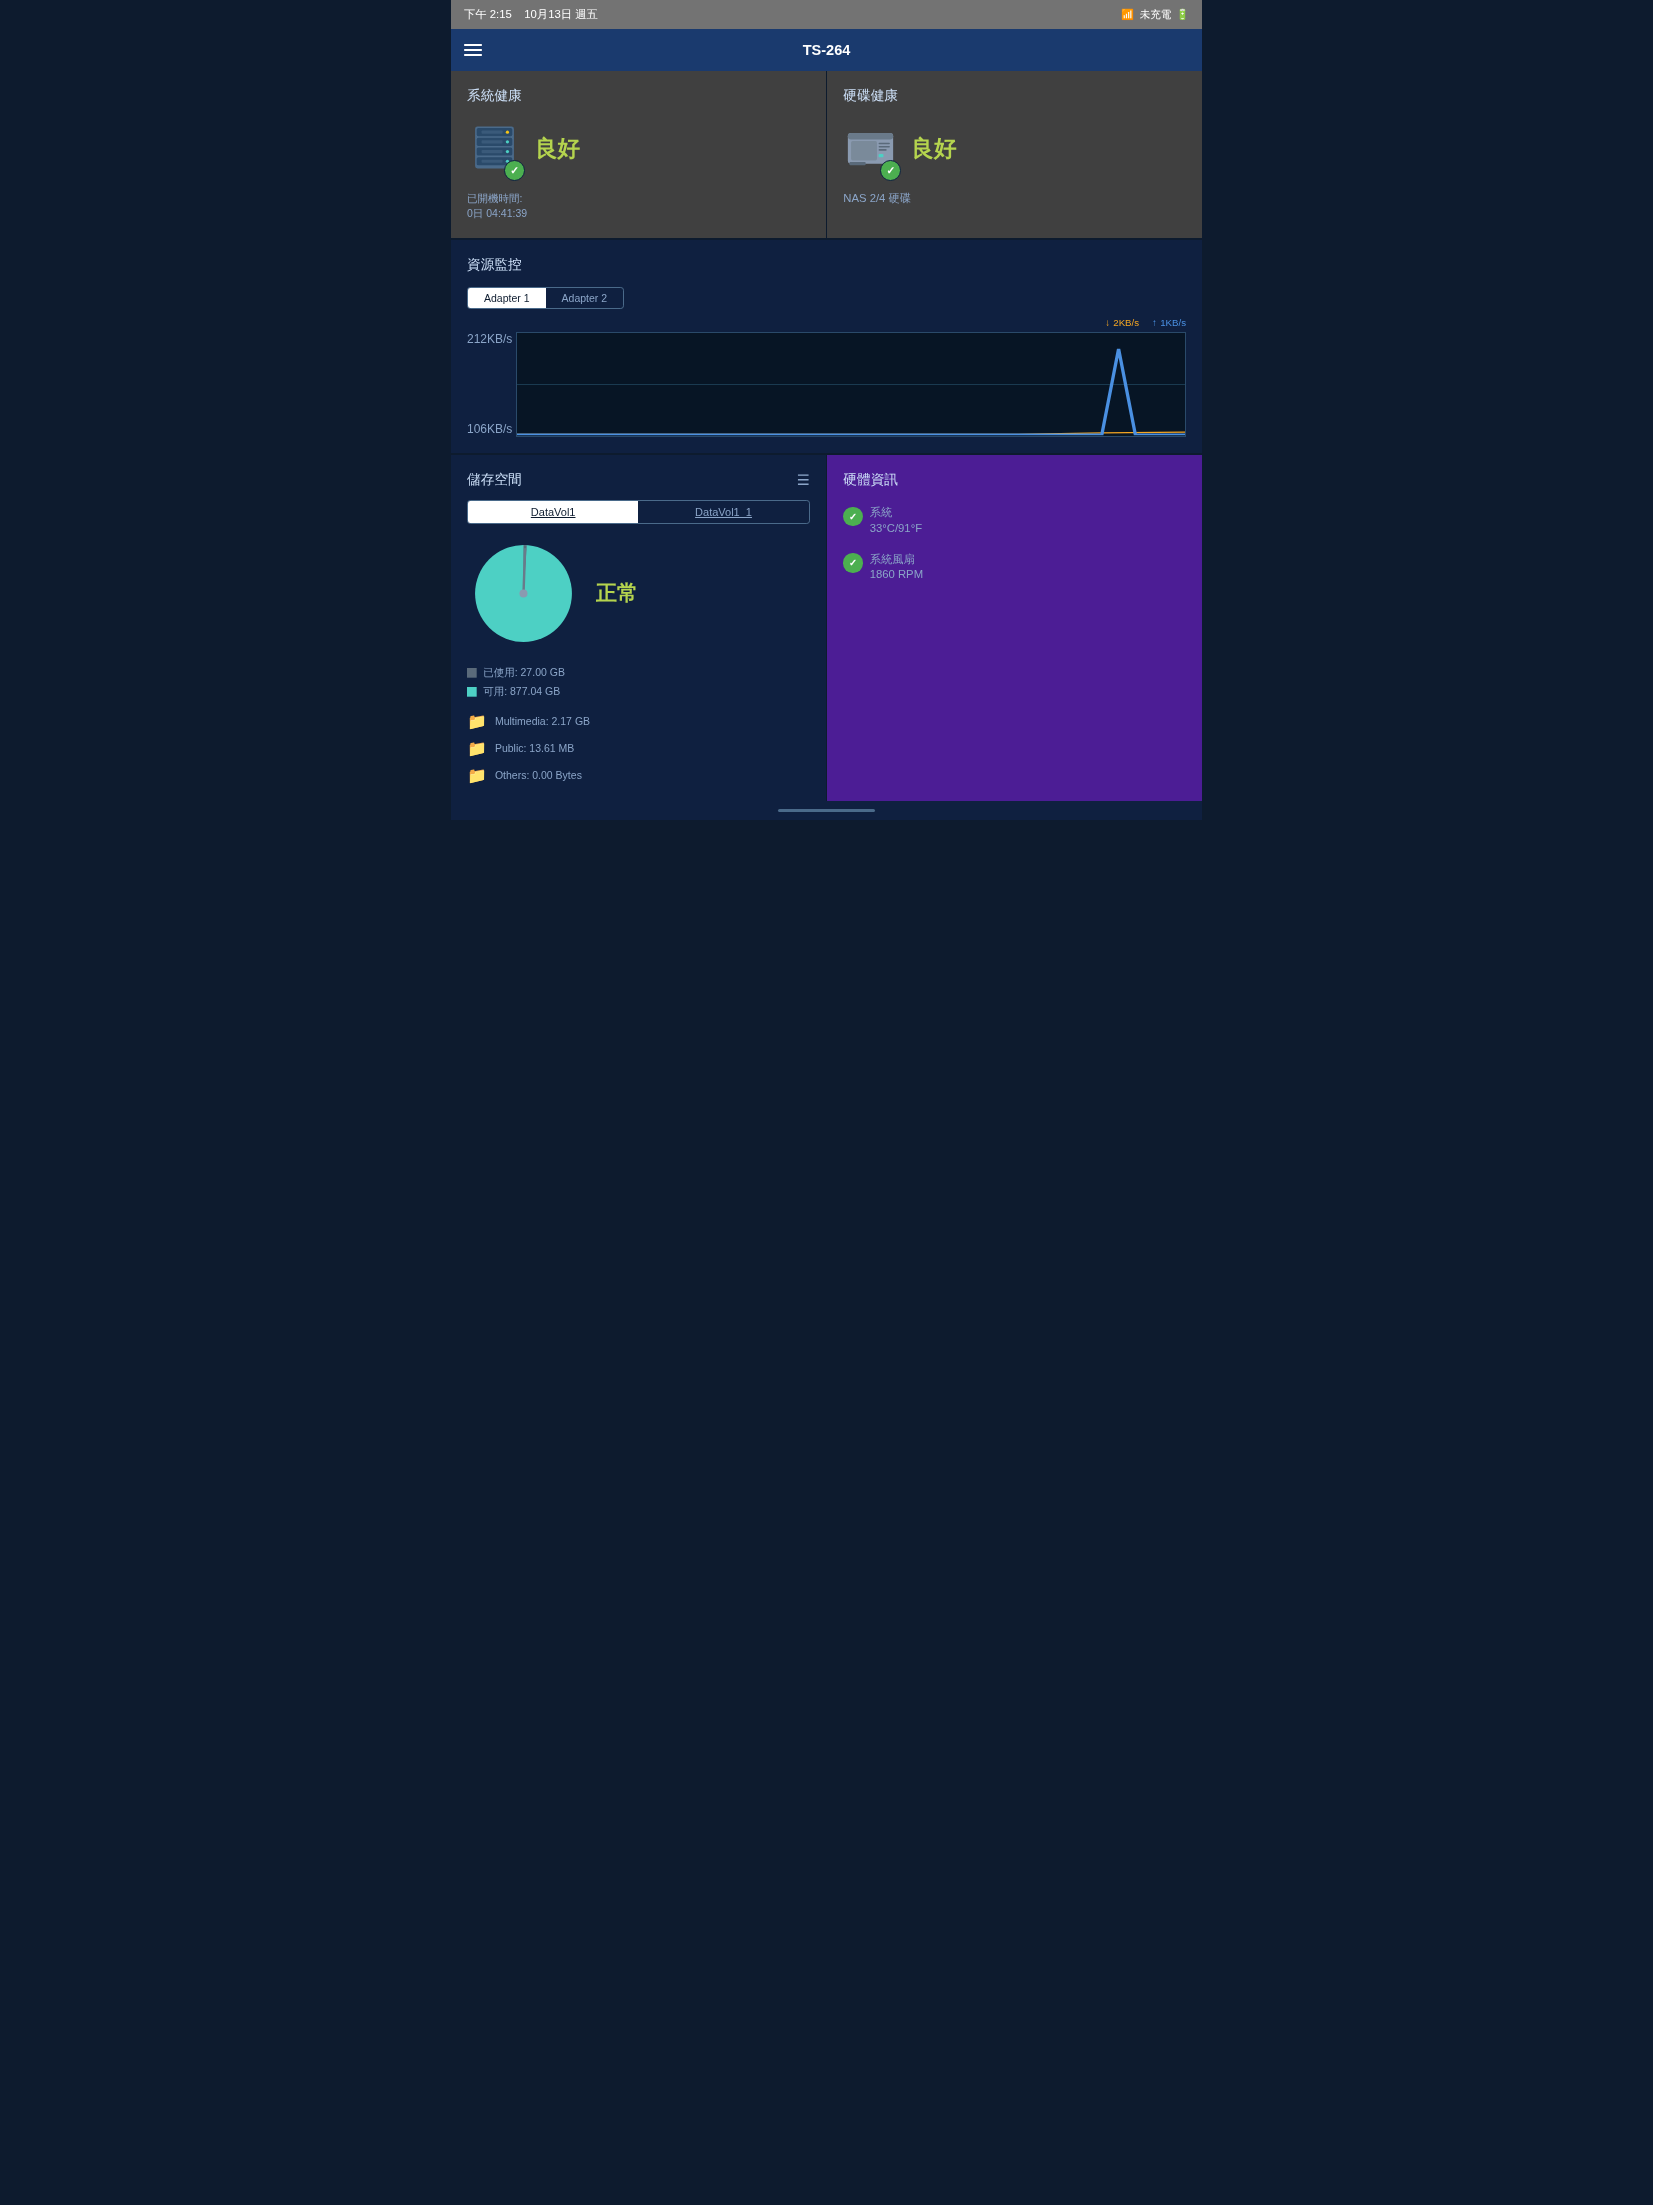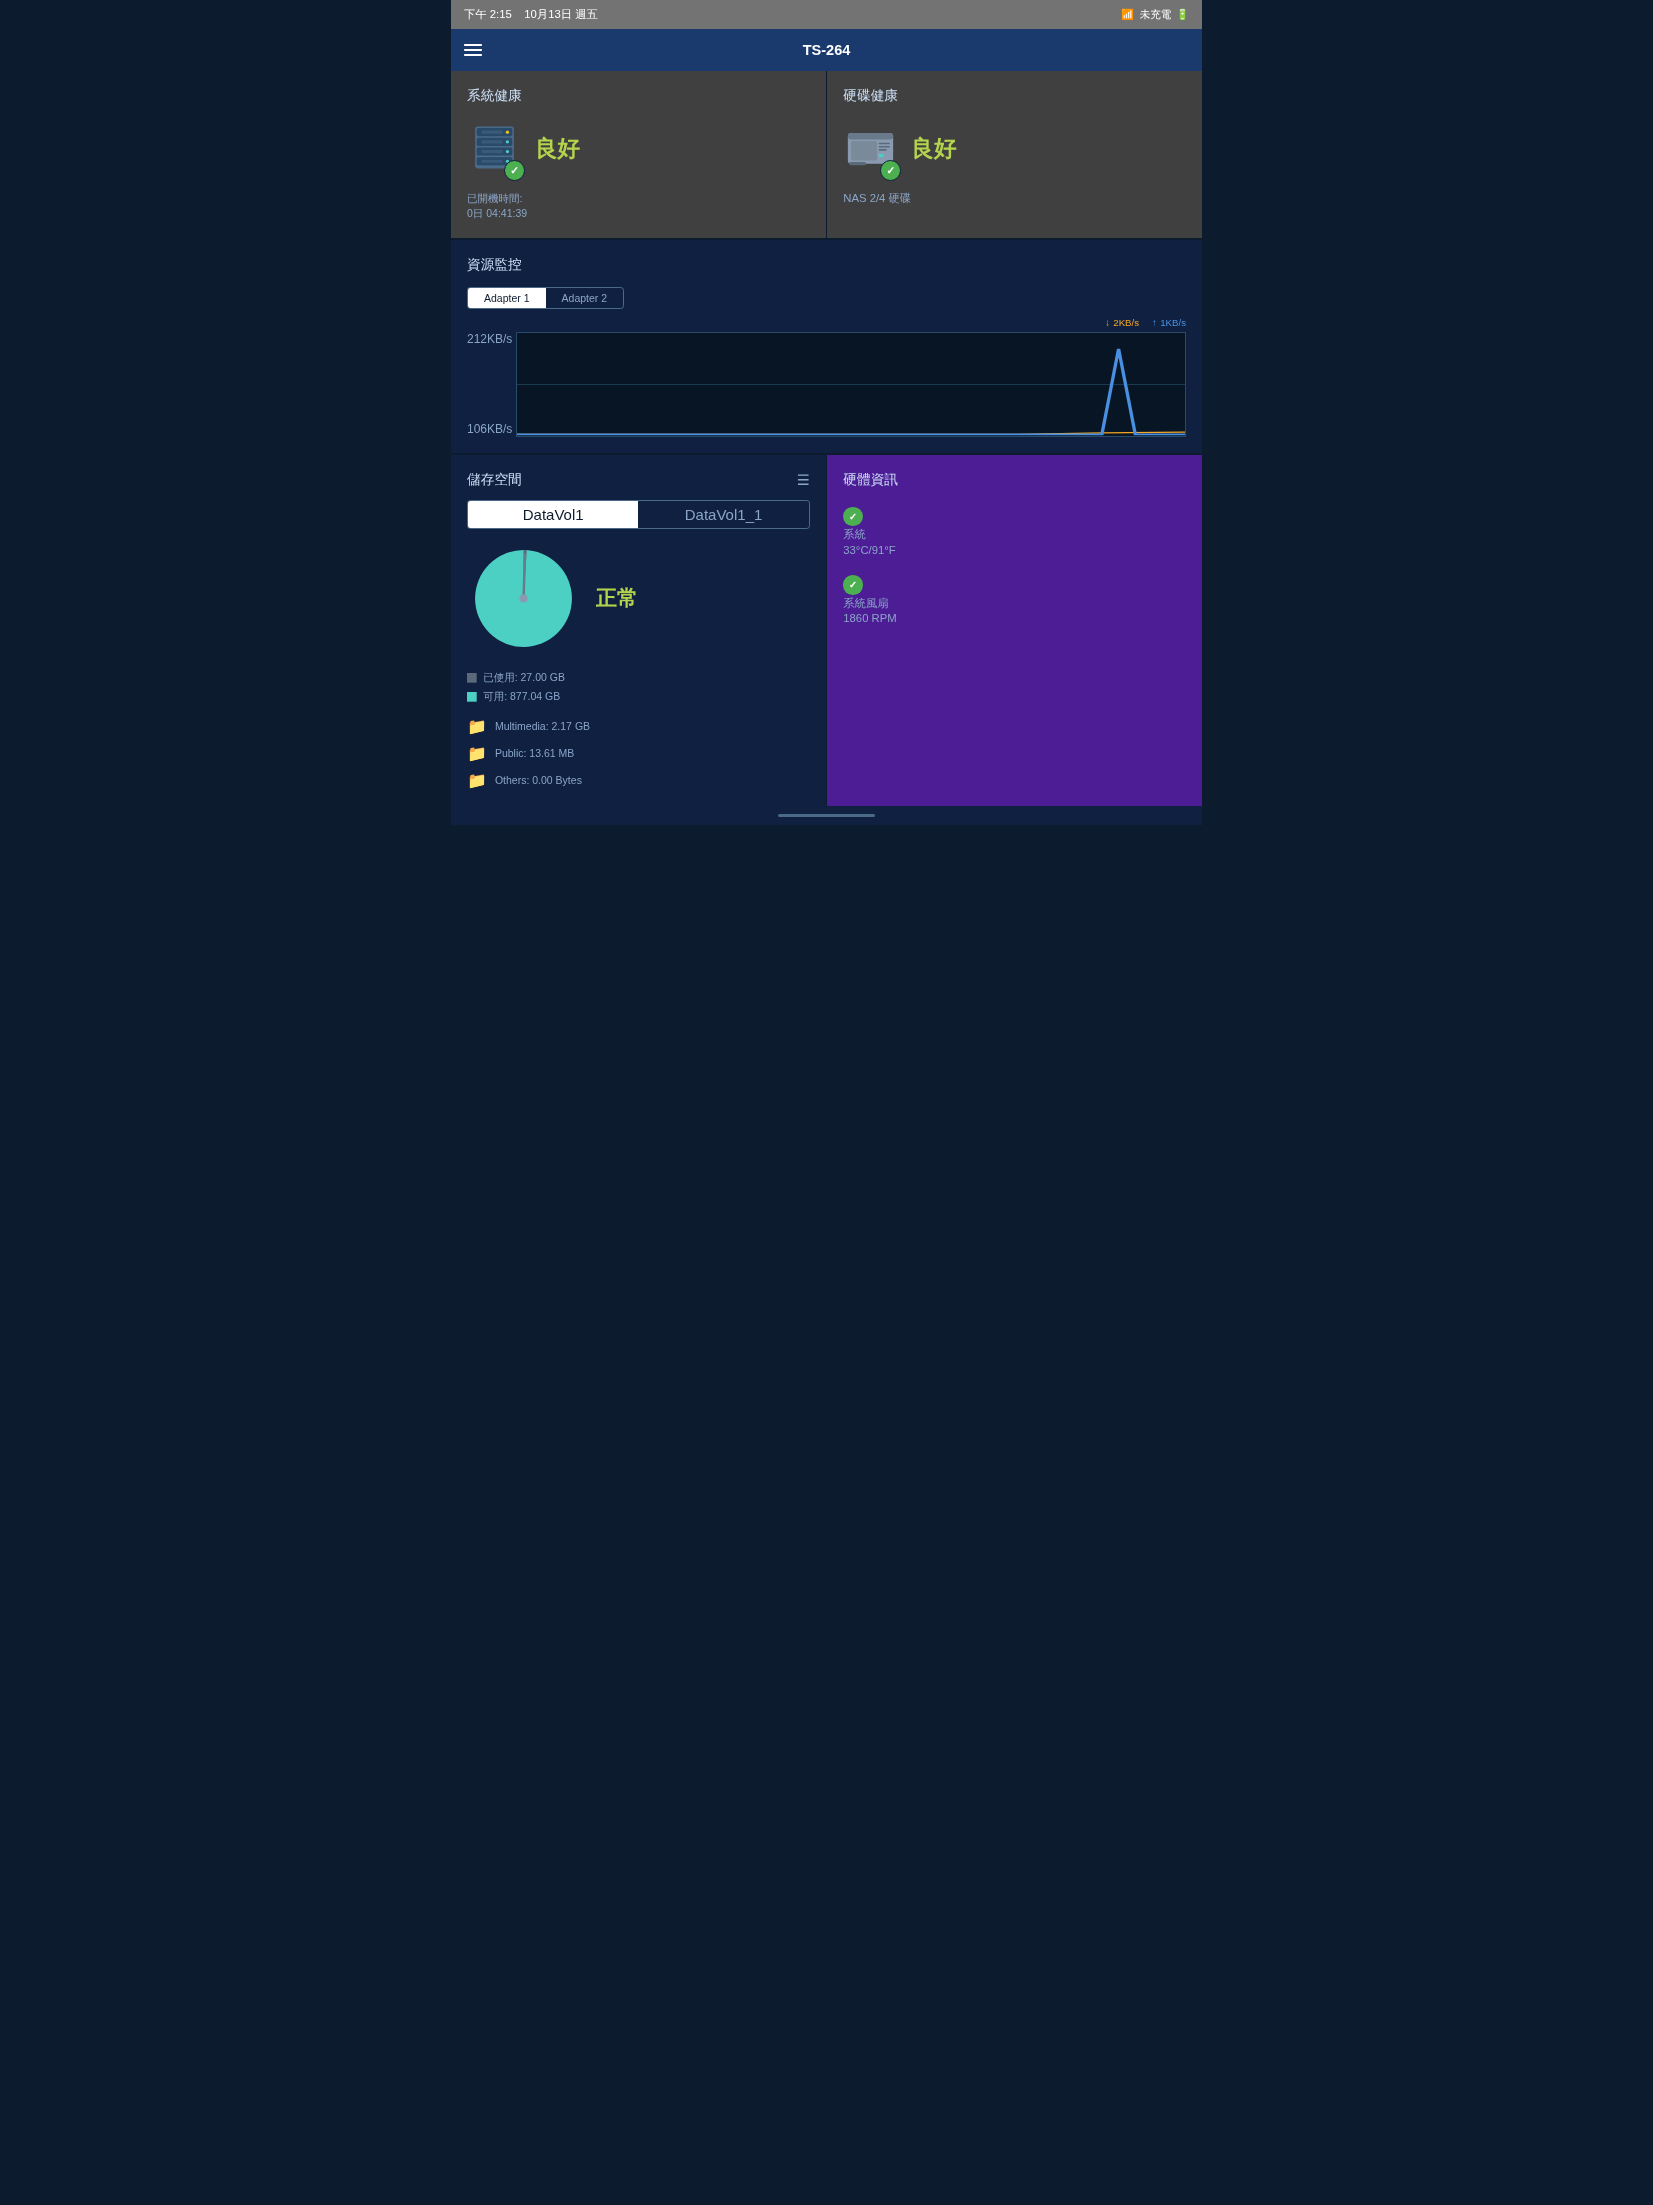--- a/index.html
+++ b/index.html
@@ -346,27 +346,28 @@
       display: flex;
       border: 0.8px solid #4a6a8a;
       border-radius: 3.2px;
       overflow: hidden;
       margin-bottom: 13px;
       width: 100%;
     }
 
     .vol-tab {
       padding: 4.8px 13px;
-      font-size: 15px;
+      font-size: 11px;
       color: #8ba5c8;
       cursor: pointer;
       background: transparent;
       border: none;
       flex: 1;
       text-align: center;
+      text-decoration: underline;
     }
 
     .vol-tab.active {
       background: #fff;
       color: #0d1b2e;
       font-weight: 500;
     }
 
     .storage-body {
       display: flex;
@@ -439,23 +440,22 @@
     .hw-title {
       font-size: 13.7px;
       font-weight: 500;
       color: #cde0f8;
       margin-bottom: 16px;
     }
 
     .hw-item {
       display: flex;
       align-items: flex-start;
-      gap: 1px;
+      gap: 7px;
       margin-bottom: 18px;
-      flex-direction: column;
     }
 
     .hw-check {
       width: 19.4px;
       height: 19.4px;
       background: #4caf50;
       border-radius: 50%;
       display: flex;
       align-items: center;
       justify-content: center;

